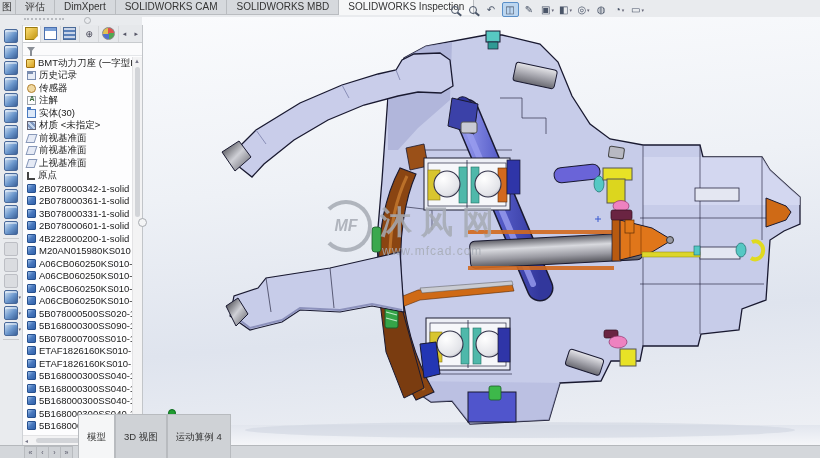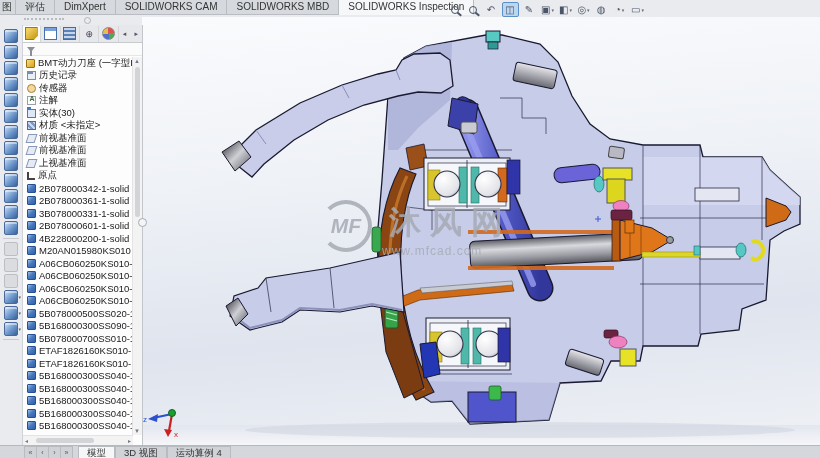--- a/index.html
+++ b/index.html
@@ -95,31 +95,31 @@
 
   
   .viewport{position:absolute;left:142px;top:17px;width:678px;height:428px;overflow:hidden;
        background:linear-gradient(175deg,#fafbfd 0%,#eef1f6 38%,#dfe4ee 70%,#eff1f5 100%)}
   .floor{position:absolute;left:0;bottom:0;width:100%;height:20px;
        background:linear-gradient(#e2e6ee,#f5f6f9);z-index:1}
   svg.model{position:absolute;left:0;top:0;z-index:2}
 
   .wm{position:absolute;left:178px;top:183px;color:#a6abb4;opacity:.85;display:flex;align-items:flex-start;z-index:3}
   .wm-logo{width:44px;height:44px;border:4px solid #a6abb4;border-left-color:transparent;border-radius:50%;
-       display:flex;align-items:center;justify-content:center;font-size:21px;font-weight:bold;font-style:italic;flex:0 0 auto}
-  .wm-name{font-size:32px;font-weight:bold;letter-spacing:9px;margin-left:17px;line-height:44px}
+       display:flex;align-items:center;justify-content:center;font-size:16px;font-weight:bold;font-style:italic;flex:0 0 auto}
+  .wm-name{font-size:32px;font-weight:bold;letter-spacing:9px;margin-left:8px;line-height:44px}
   .wm-url{position:absolute;left:62px;top:44px;font-size:12px;letter-spacing:1px}
 
   
   .doctabs{position:absolute;left:0;top:445px;width:820px;height:13px;background:#d4d7db;
        border-top:1px solid #b5b8bc;display:flex;align-items:flex-end;z-index:10}
   .dnav{display:flex;margin-left:24px;margin-right:6px;margin-bottom:0}
   .dnavb{width:11px;height:11px;font-size:7px;line-height:11px;text-align:center;color:#556;
        background:#cfd2d6;border:1px solid #b8bbbf;margin-right:-1px}
-  .dtab{padding:0 8px;font-size:9.5px;line-height:12px;background:#cfd2d6;border:1px solid #b8bbbf;
+  .dtab{padding:16px 8px;font-size:9.5px;line-height:12px;background:#cfd2d6;border:1px solid #b8bbbf;
        border-bottom:none;color:#333;white-space:nowrap}
   .dtab.active{background:#f5f6f7}
 </style>
 </head>
 <body>
 
 <div class="rtabs">
 
     <div class="rtab clip">图</div>
 

